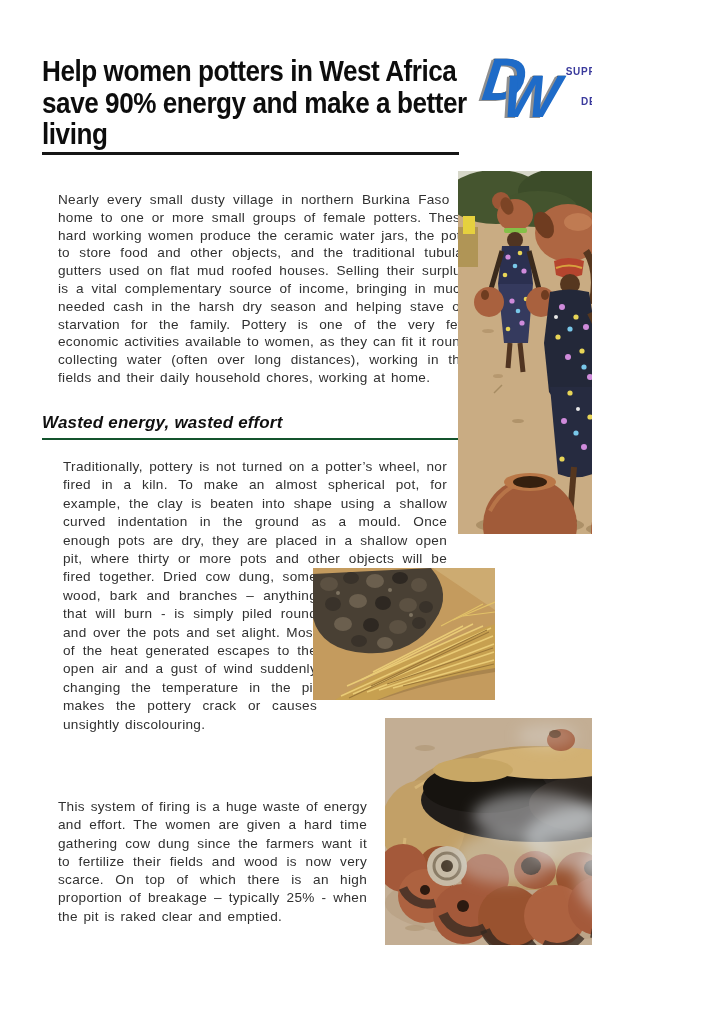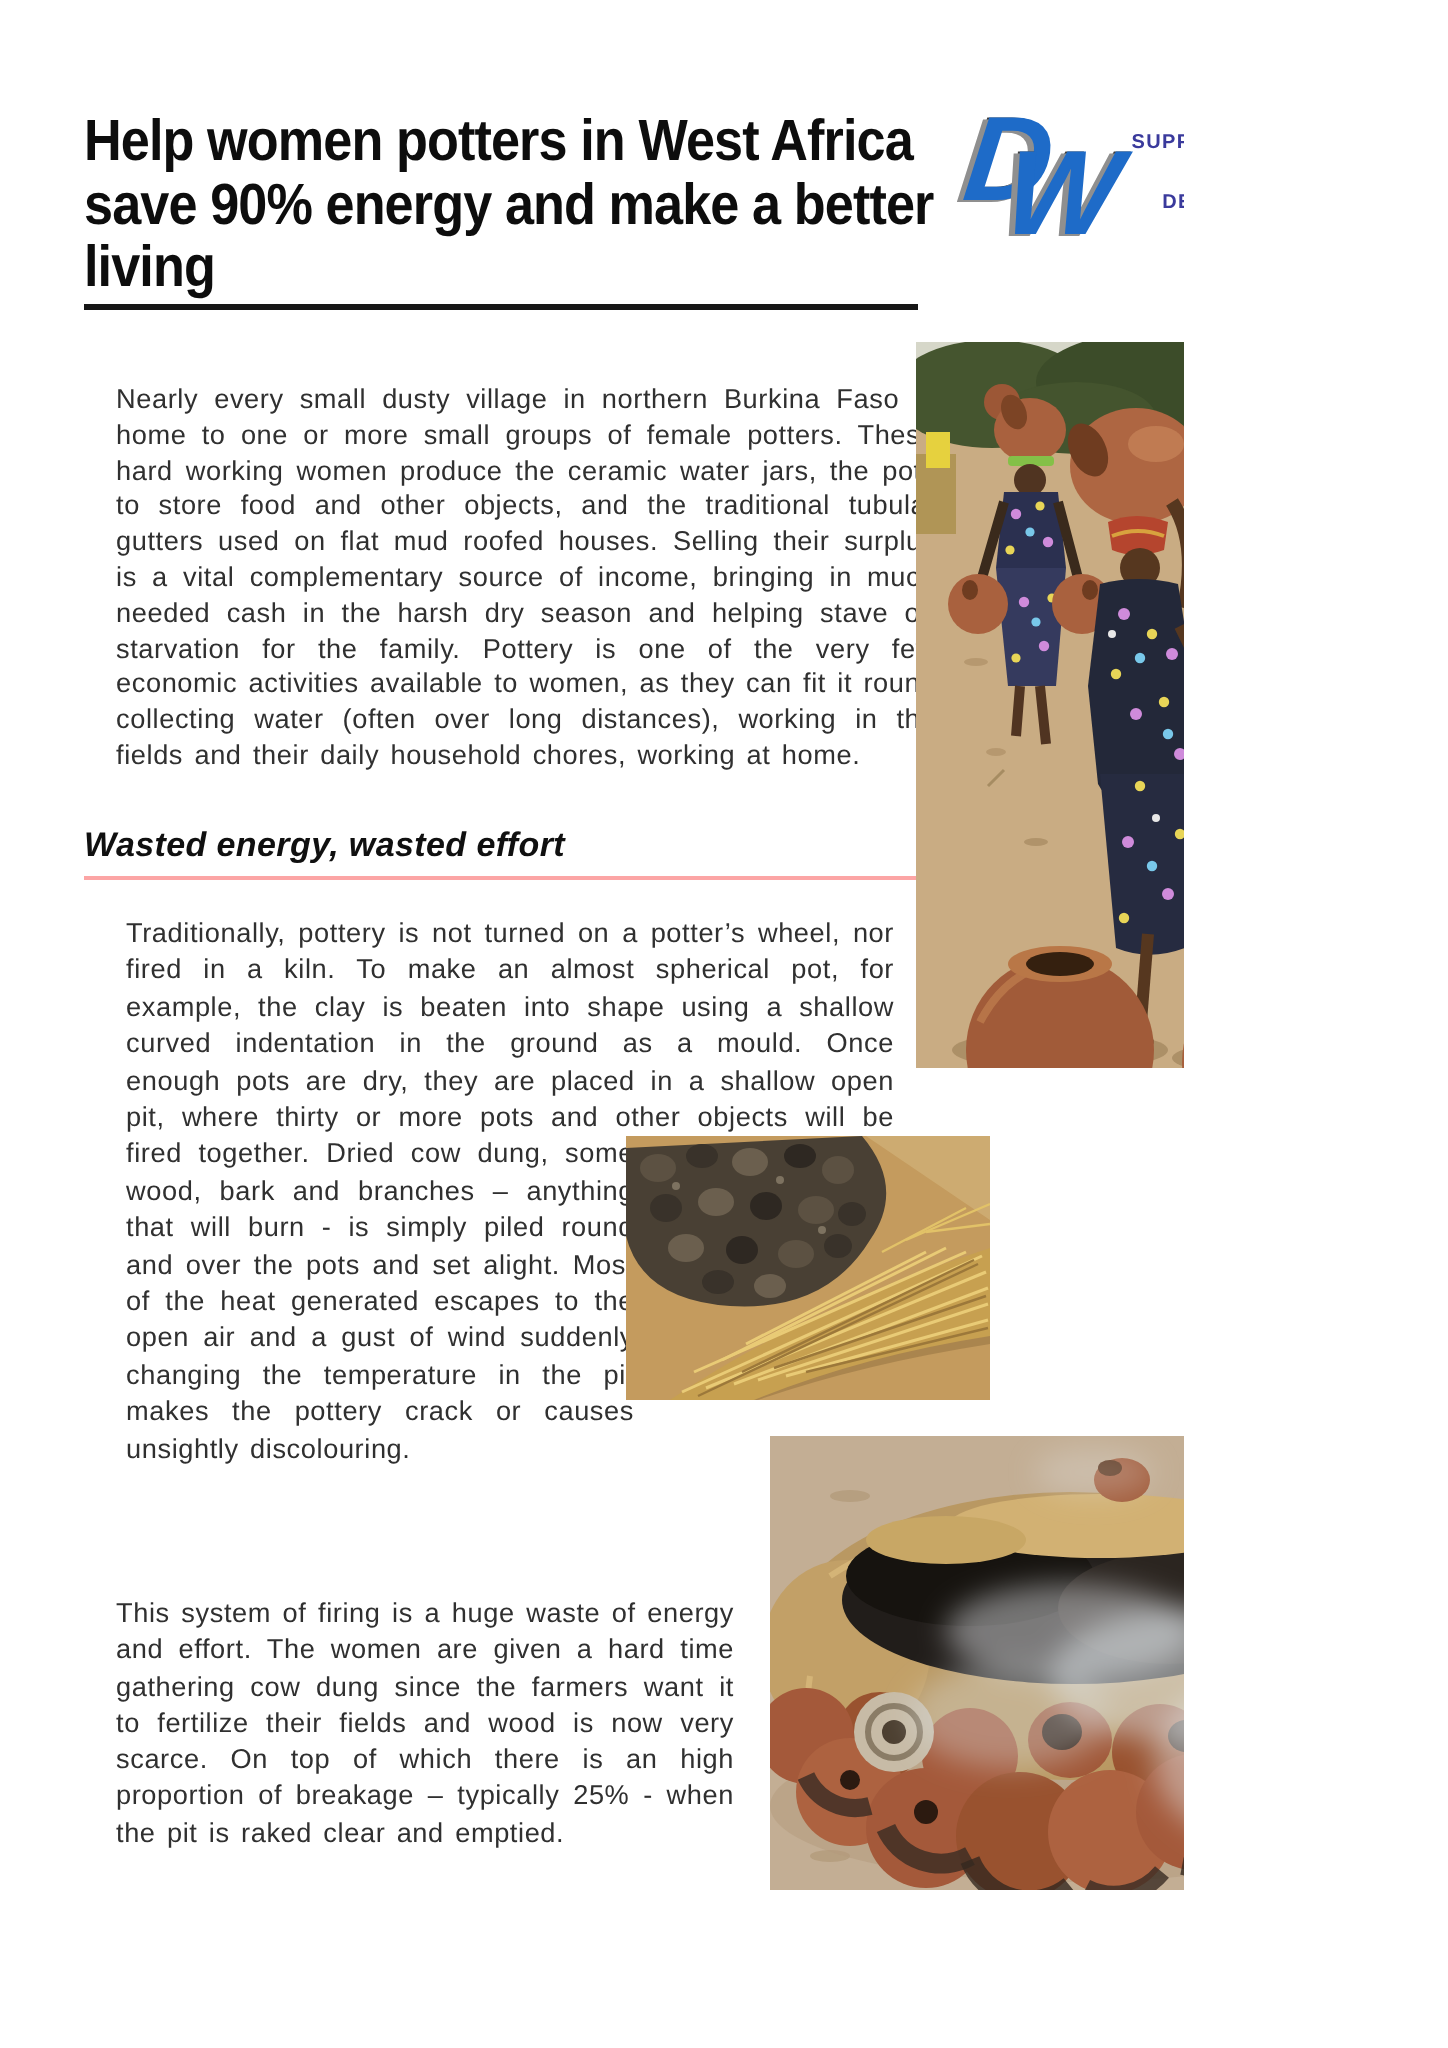--- a/index.html
+++ b/index.html
@@ -19,21 +19,21 @@
   .logo-w{left:503px;top:67px;}
   .tagline{position:absolute;left:543px;top:64px;width:160px;text-align:center;
            font-size:10px;font-weight:bold;letter-spacing:0.7px;line-height:15px;color:#3a3a9c;}
 
   
   .bodytext{font-size:13.6px;line-height:17.8px;text-align:justify;color:#303030;
             letter-spacing:0.3px;word-spacing:1.6px;margin:16px;}
   .para1{position:absolute;left:42px;top:175px;width:410px;}
   .section-heading{position:absolute;left:42px;top:413px;width:416px;
                    font-size:17px;font-weight:bold;font-style:italic;color:#101010;
-                   letter-spacing:0.2px;padding-bottom:5px;border-bottom:2px solid #fca5a5;}
+                   letter-spacing:0.2px;padding-bottom:5px;border-bottom:2px solid #14532d;}
   .para2-wrap{position:absolute;left:47px;top:442px;width:416px;}
   .para2-wrap .bodytext{line-height:18.4px;}
   .straw-spacer{float:right;width:146px;height:300px;
                 shape-outside:inset(127px 0 0 0);}
   .para3{position:absolute;left:42px;top:782px;width:341px;}
   .para3 .bodytext{line-height:18.3px;}
 
   
   .photo{position:absolute;display:block;}
   .photo svg{display:block;width:100%;height:100%;}

